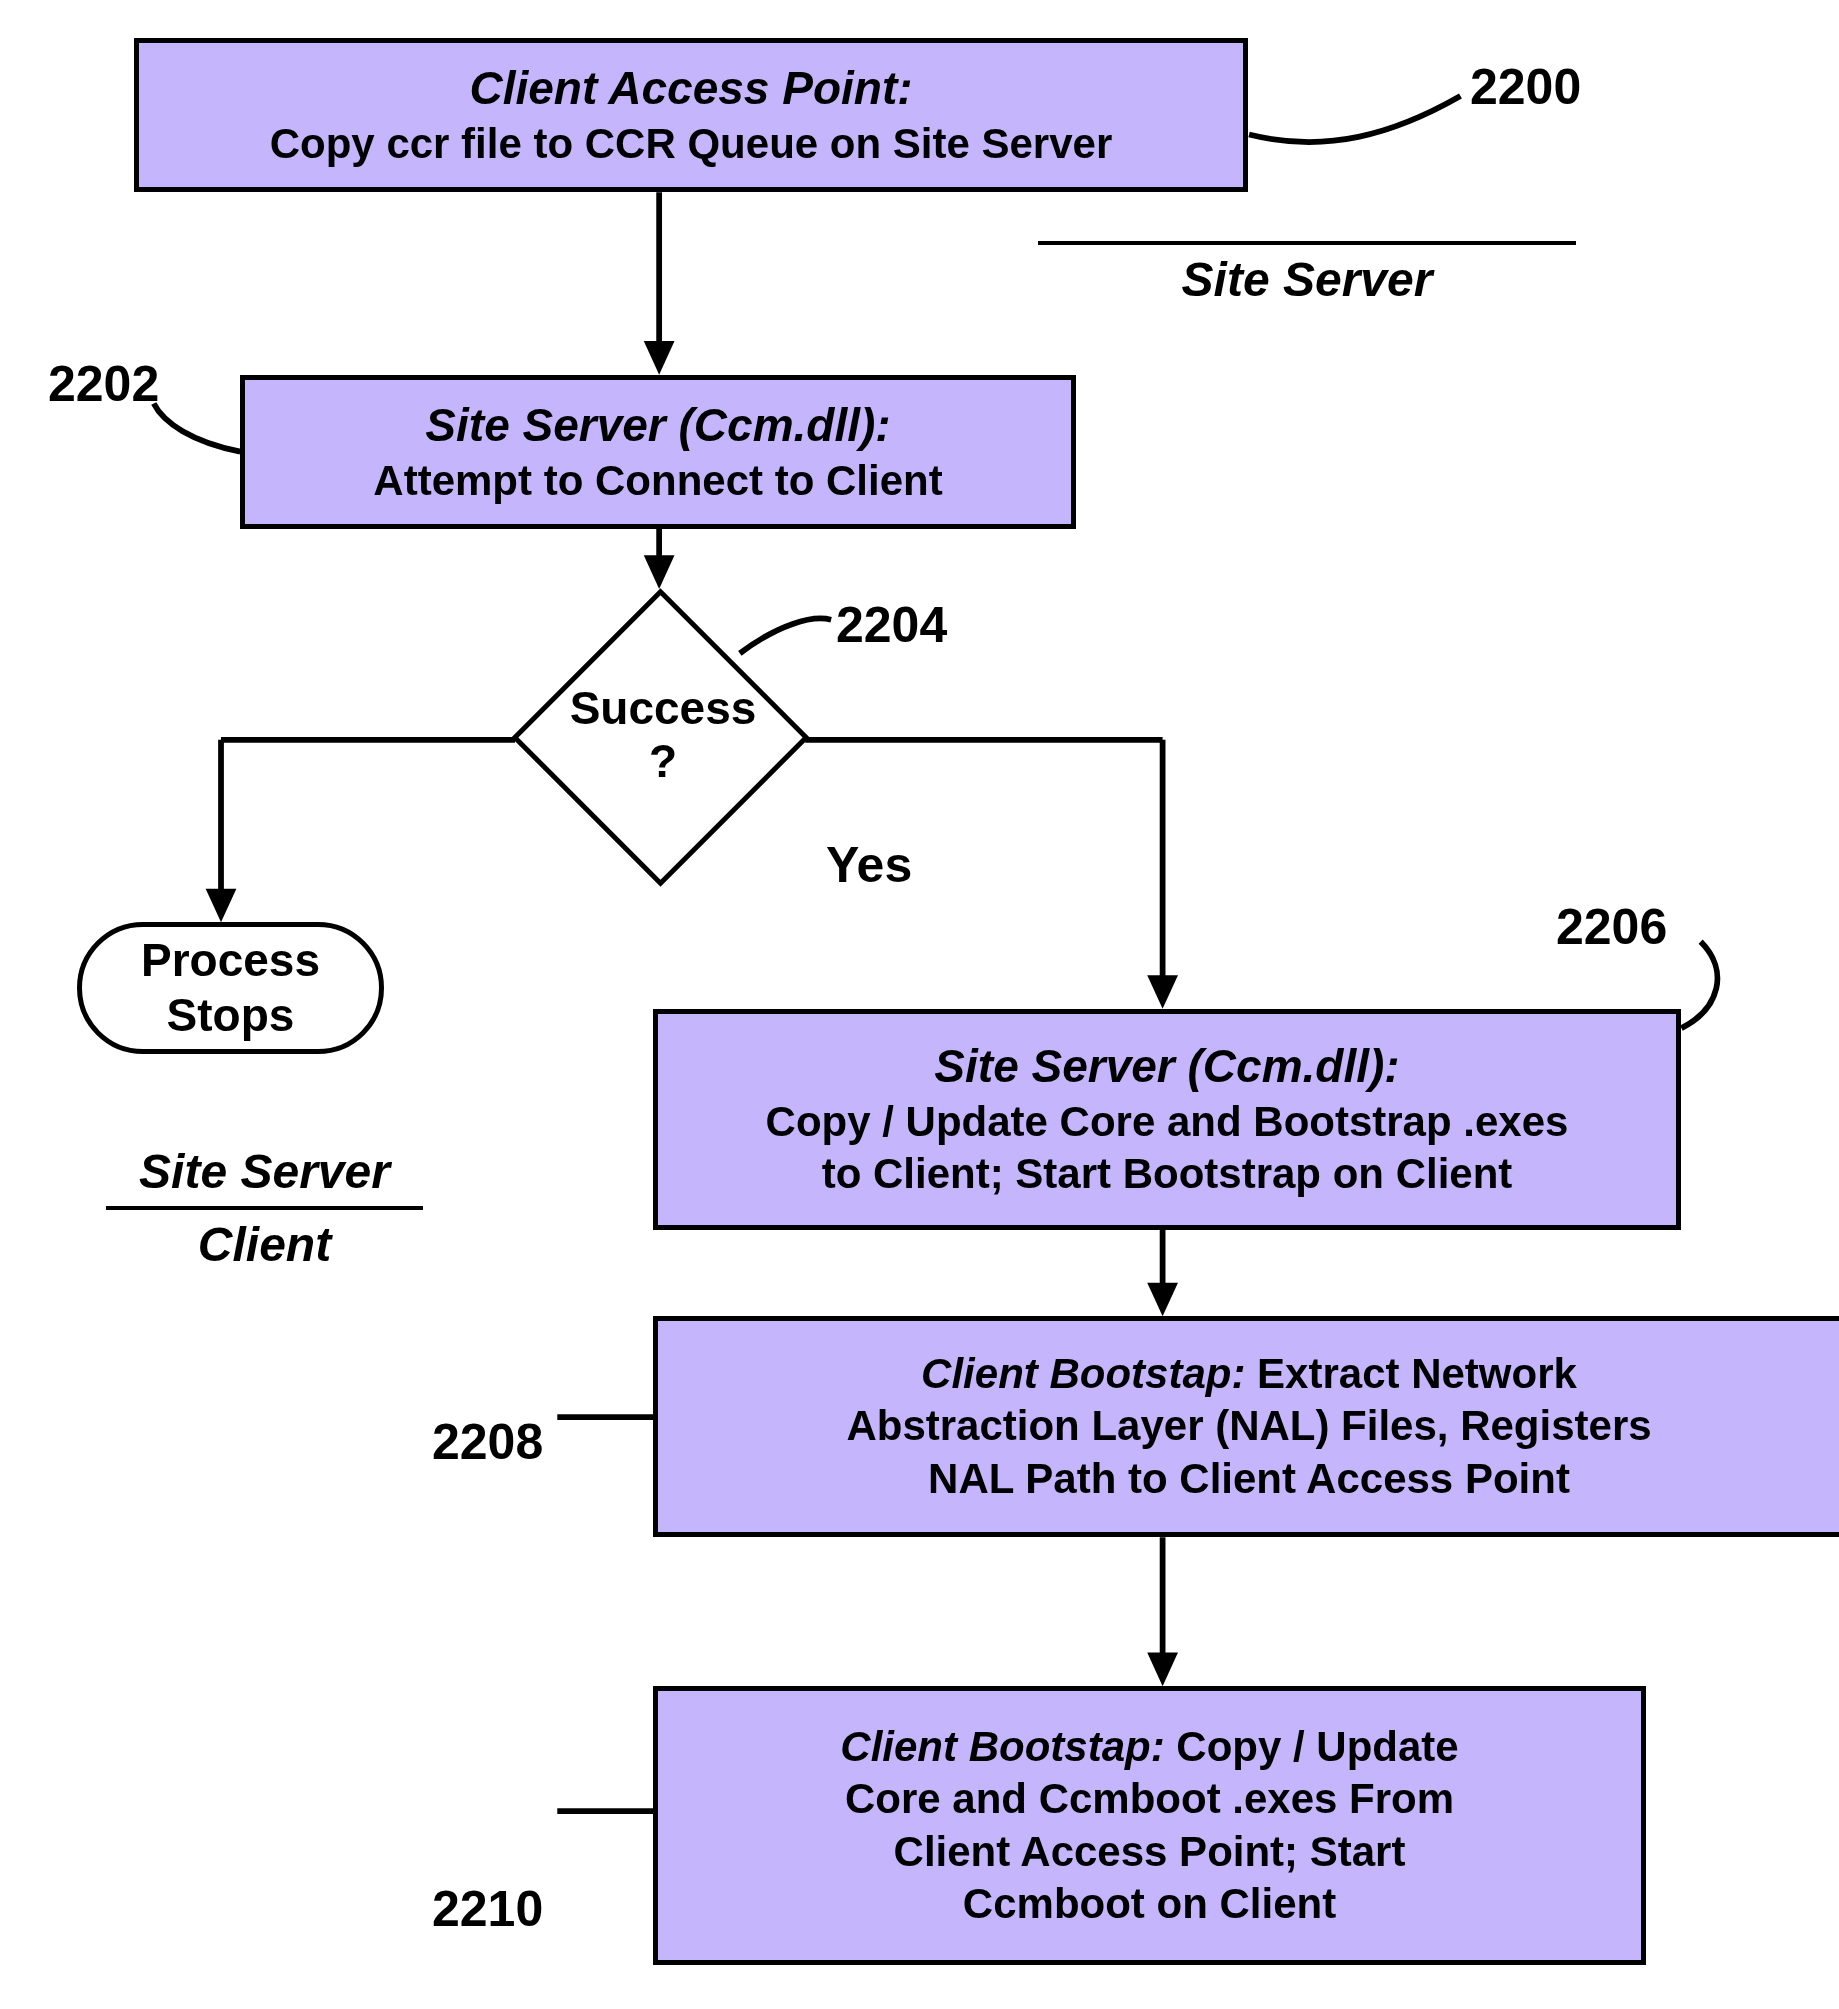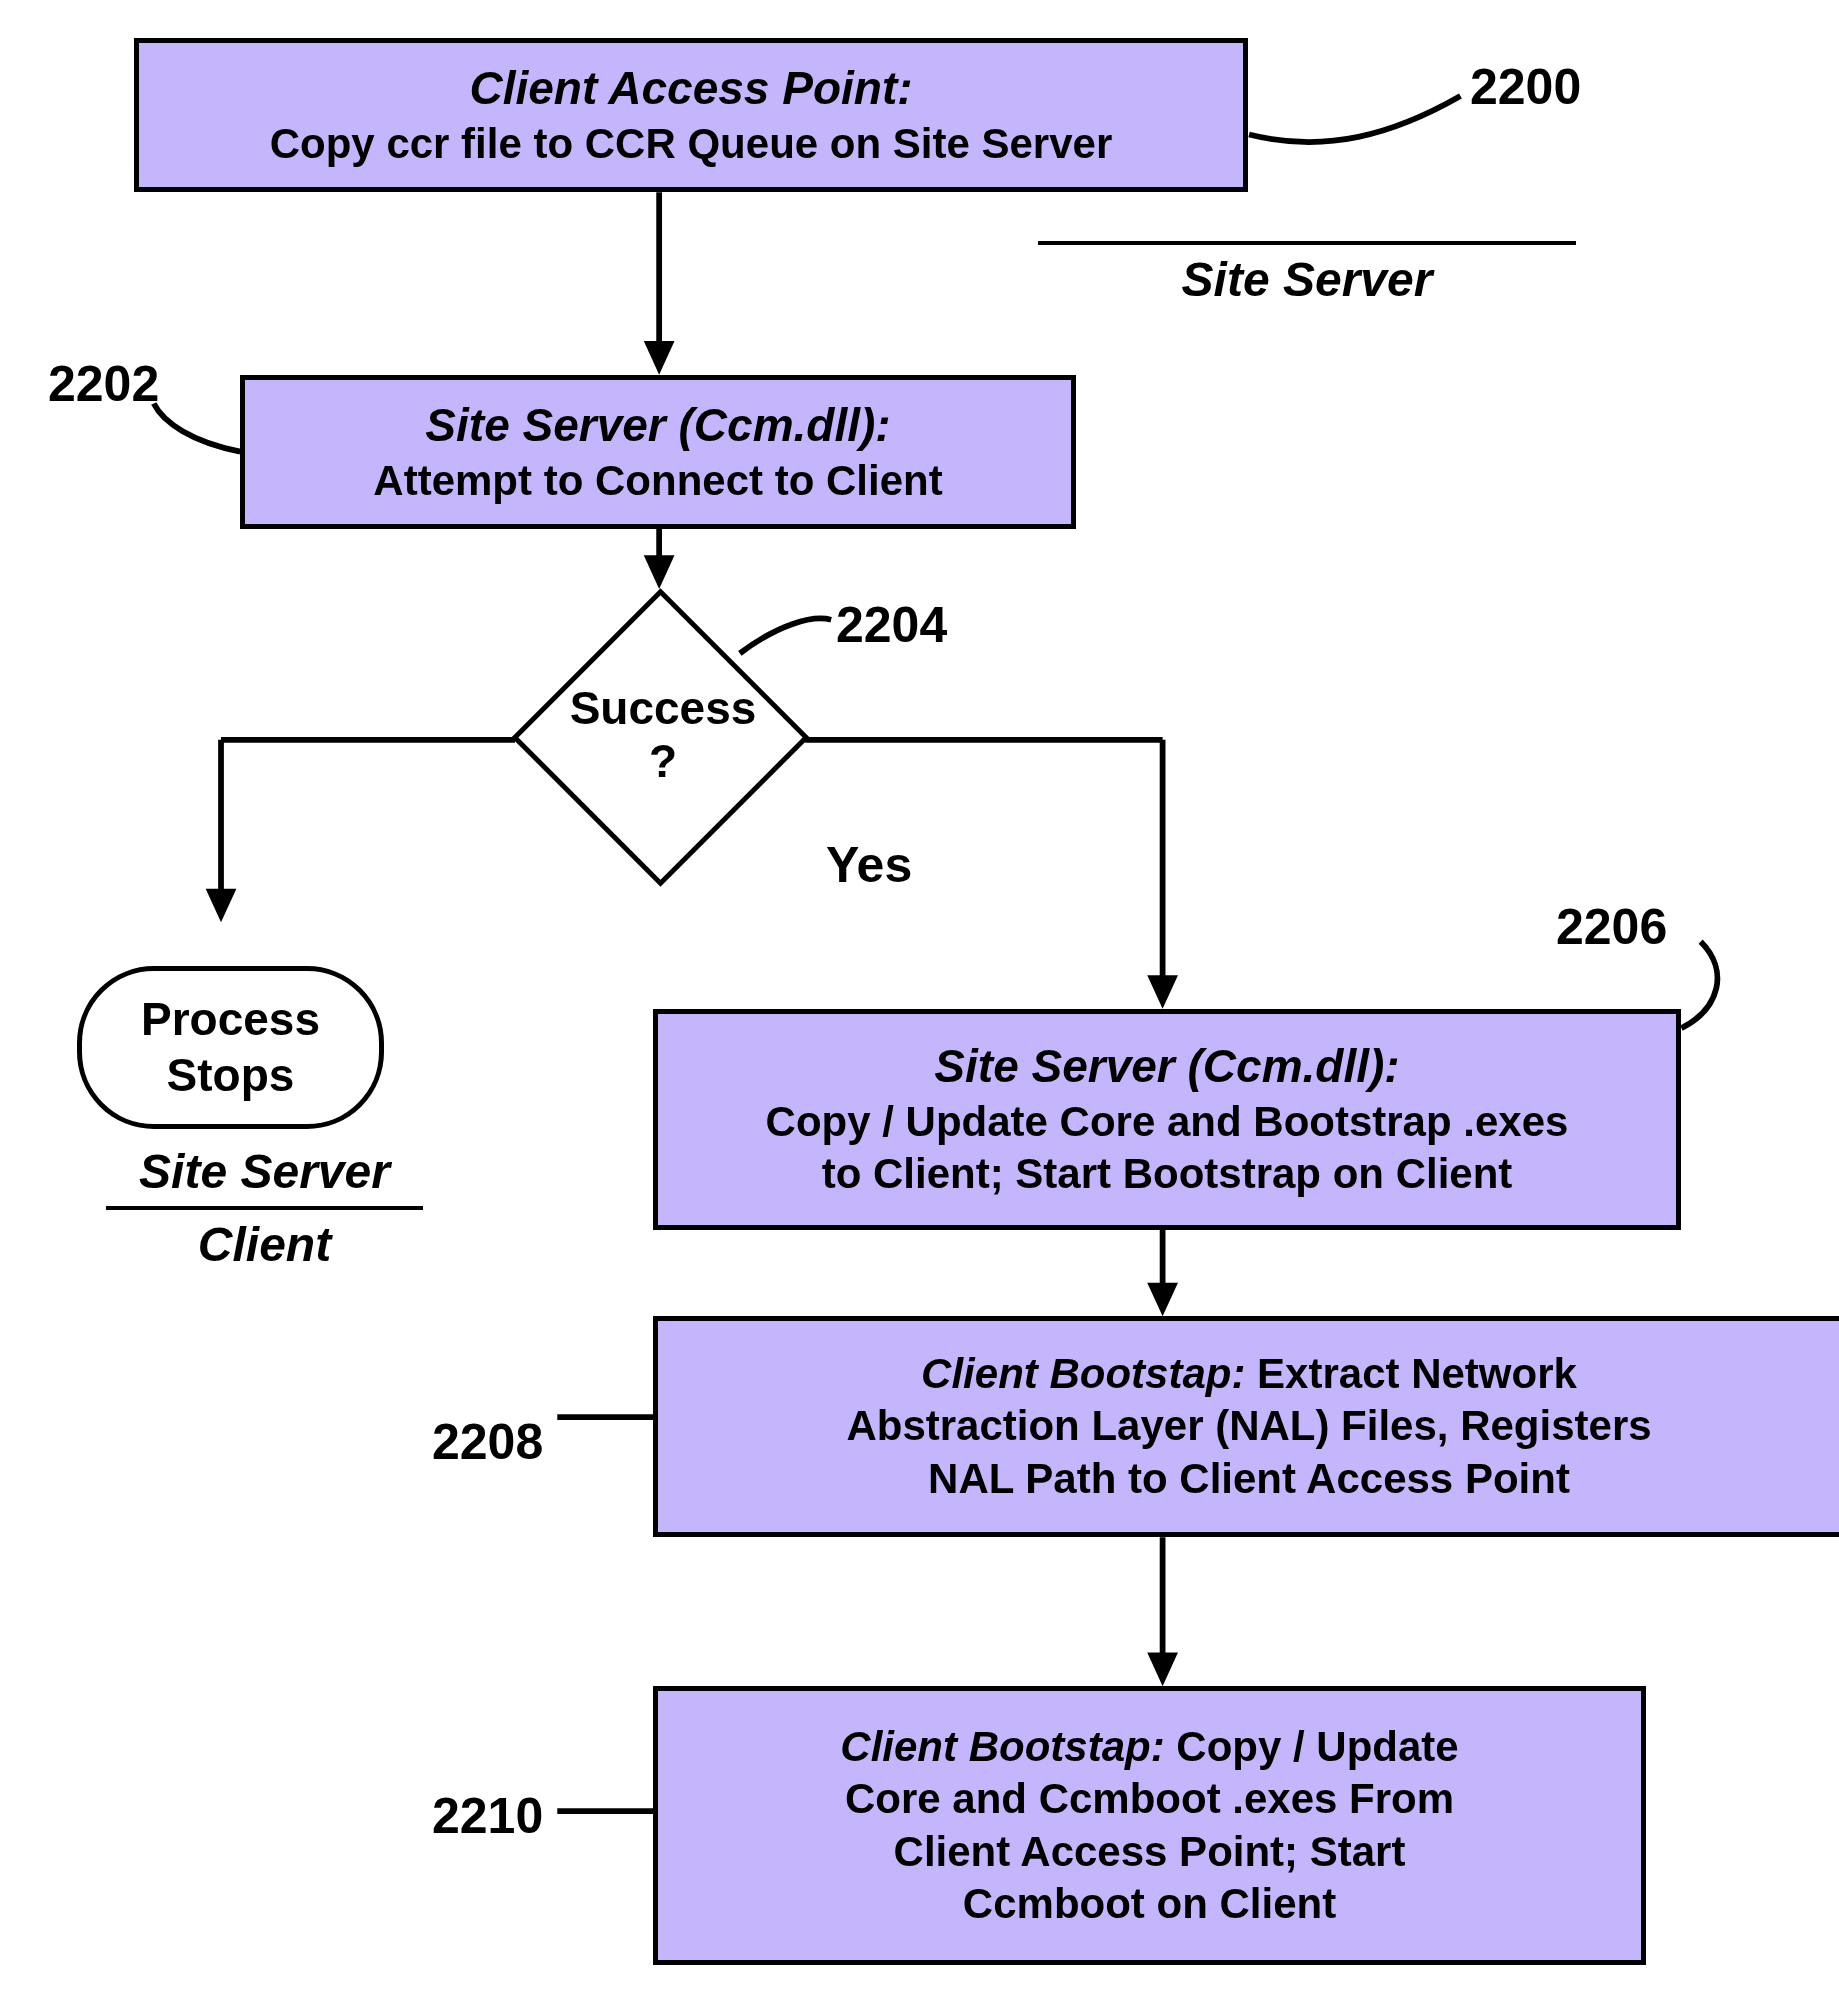--- a/index.html
+++ b/index.html
@@ -116,21 +116,21 @@
   <div class="label" style="left:48px; top:355px;">2202</div>
 
   <div class="diamond" style="left:555px; top:632px; width:211px; height:211px;"></div>
   <div class="diamond-text" style="left:567px; top:682px; width:192px;">
     <div>Success</div>
     <div>?</div>
   </div>
   <div class="label" style="left:836px; top:596px;">2204</div>
   <div class="label" style="left:826px; top:836px;">Yes</div>
 
-  <div class="terminator" style="left:77px; top:922px; width:307px; height:163px;margin-top:44px;">
+  <div class="terminator" style="left:77px; top:922px; width:307px; height:132px;">
     <div>Process</div>
     <div>Stops</div>
   </div>
 
   <div class="box" style="left:653px; top:1009px; width:1028px; height:221px;">
     <div class="title">Site Server (Ccm.dll):</div>
     <div class="body">Copy / Update Core and Bootstrap .exes</div>
     <div class="body">to Client; Start Bootstrap on Client</div>
   </div>
   <div class="label" style="left:1556px; top:898px;">2206</div>
@@ -151,21 +151,21 @@
   <div class="label" style="left:432px; top:1393px;margin-top:20px;">2208</div>
 
   <div class="box" style="left:653px; top:1686px; width:993px; height:279px;">
     <div class="body">
       <span class="inline-title">Client Bootstap:</span><span> Copy / Update</span>
     </div>
     <div class="body">Core and Ccmboot .exes  From</div>
     <div class="body">Client Access Point; Start</div>
     <div class="body">Ccmboot on Client</div>
   </div>
-  <div class="label" style="left:432px; top:1787px;">2210</div>
+  <div class="label" style="left:432px; top:1880px;">2210</div>
 
   <svg class="overlay" viewBox="0 0 1915 2092">
 
     <path class="stroke" d="M 1300 140 C 1380 160, 1450 140, 1520 100"></path>
 
     <path class="stroke" d="M 250 470 C 200 460, 170 440, 160 420"></path>
 
     <path class="stroke" d="M 770 680 C 810 650, 845 640, 865 645"></path>
 
     <path class="stroke" d="M 1750 1070 C 1790 1050, 1800 1010, 1770 980"></path>

